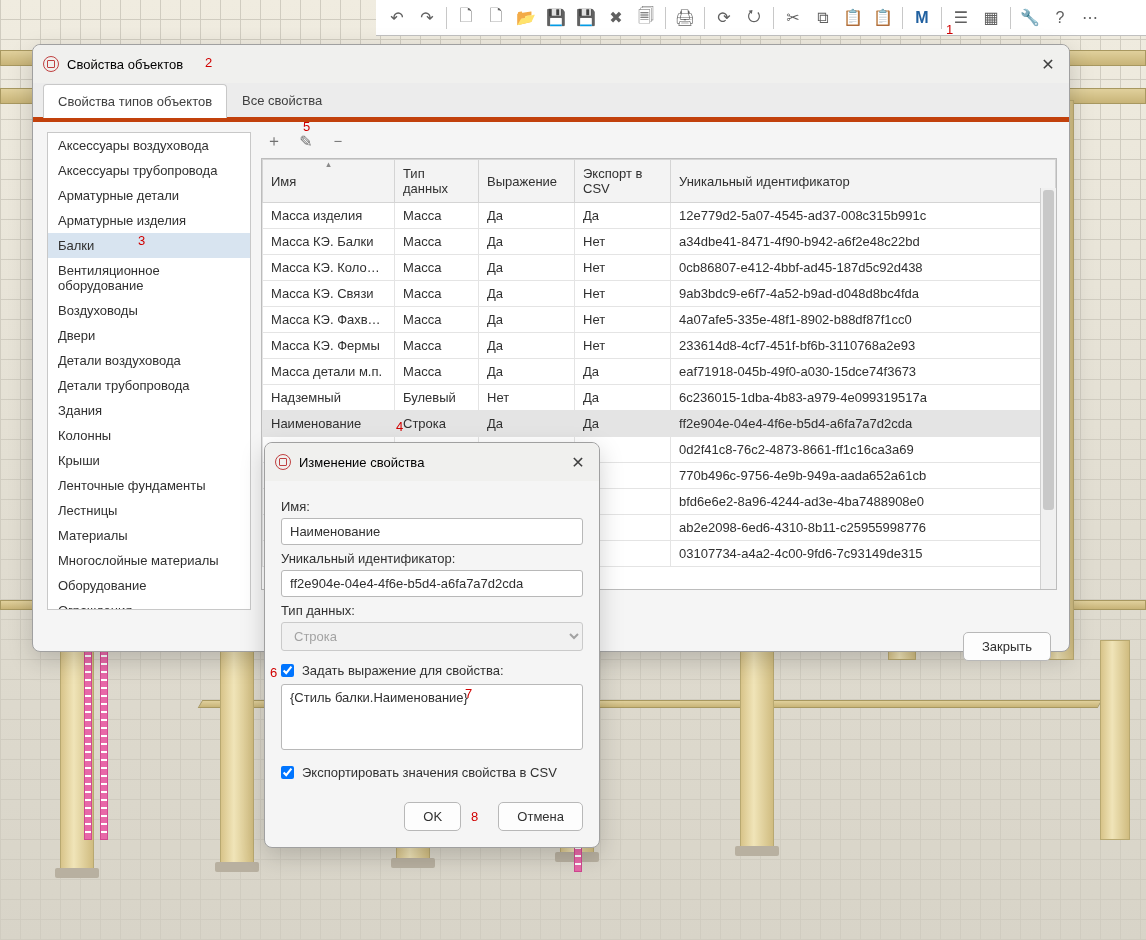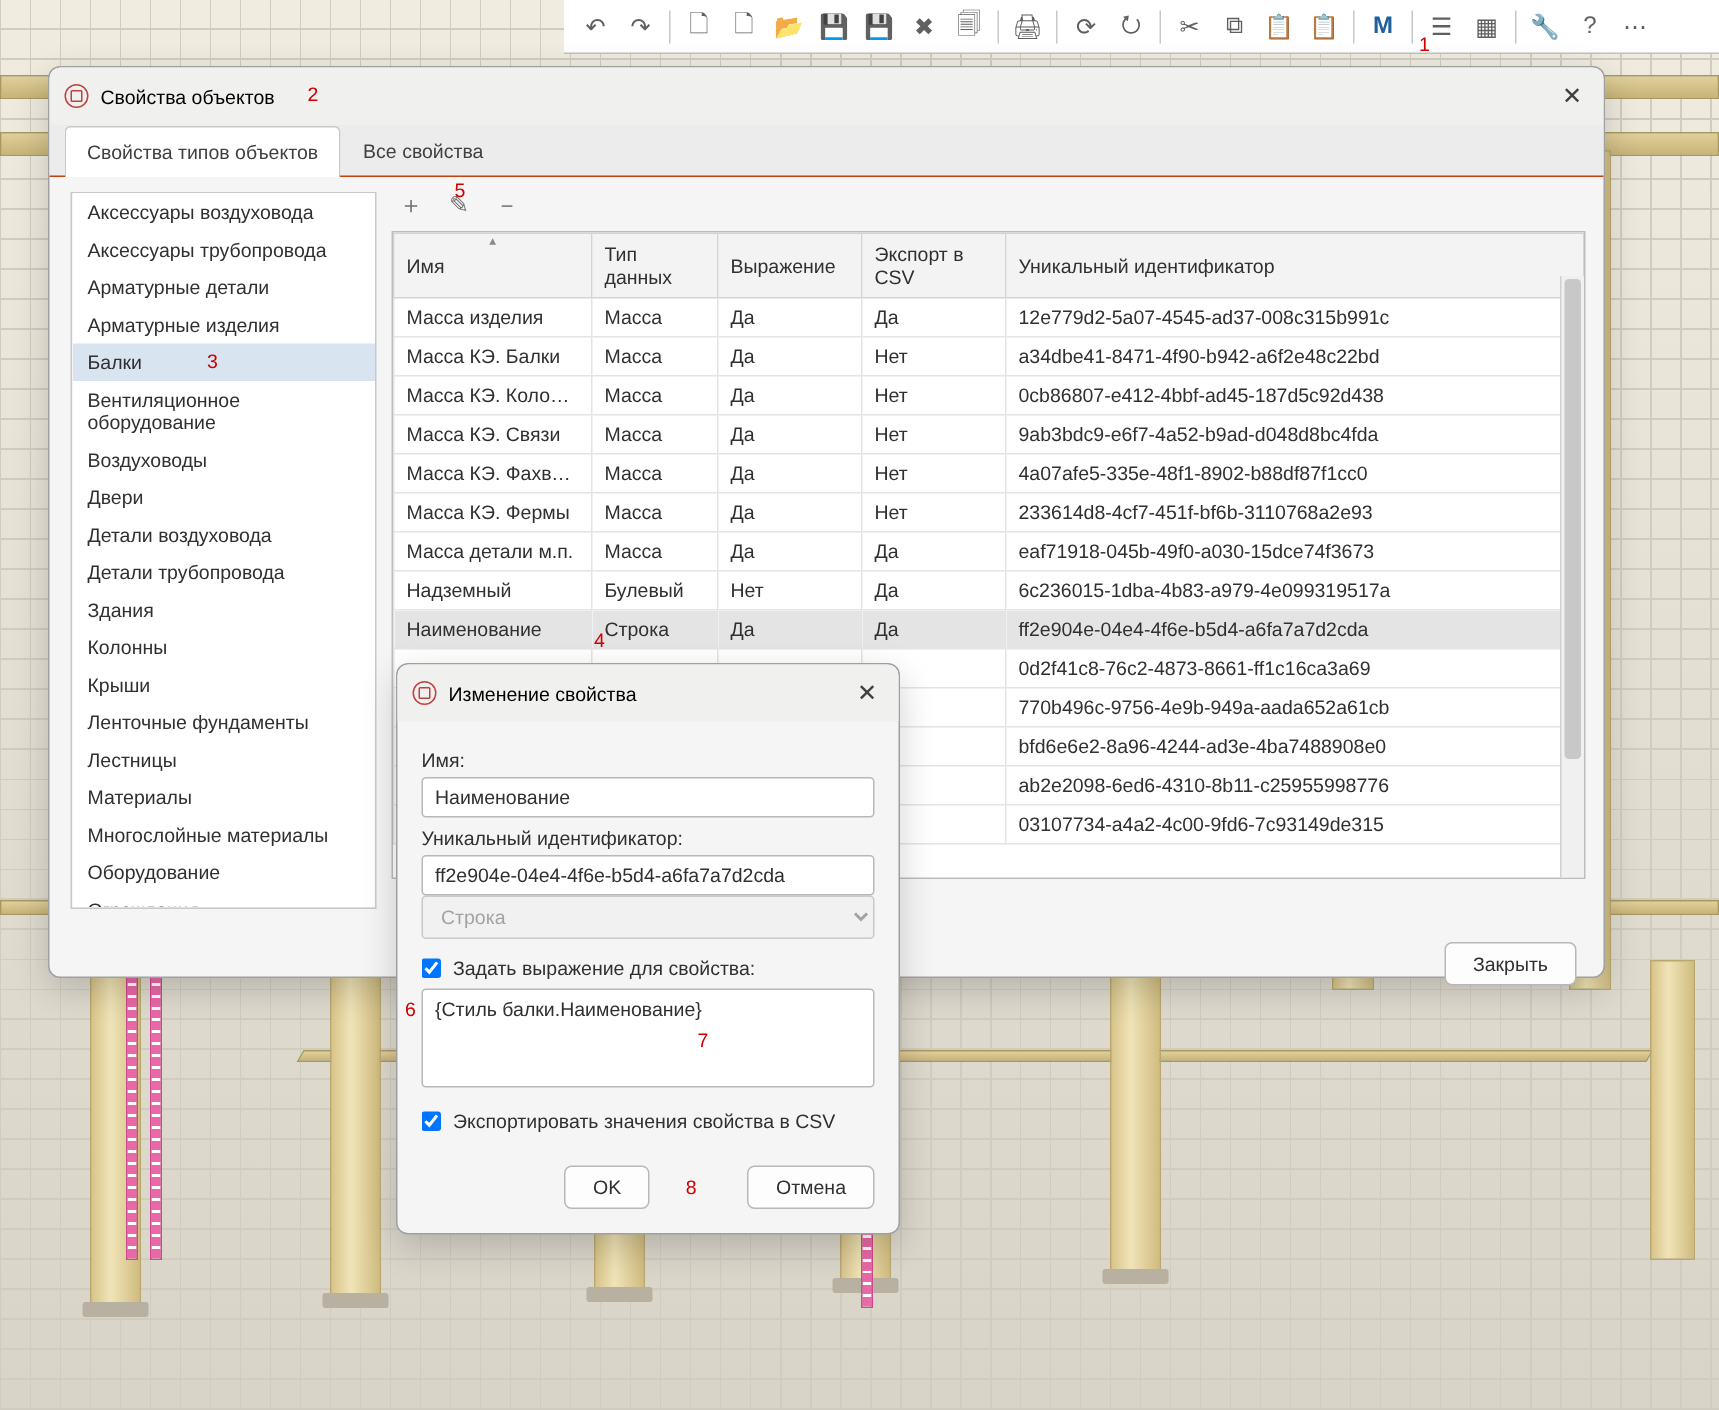--- a/index.html
+++ b/index.html
@@ -31,21 +31,21 @@
   box-shadow:0 8px 24px rgba(0,0,0,.18);
 }
 .titlebar {
   display:flex; align-items:center; padding:8px 10px; background:#f0f0ee; border-radius:8px 8px 0 0;
 }
 .titlebar .ico { width:16px; height:16px; border:1.5px solid #c04040; border-radius:50%; position:relative; margin-right:8px; }
 .titlebar .ico::after{content:"";position:absolute;inset:3px;border:1px solid #c04040;border-radius:1px;}
 .titlebar .ttl { font-size:13px; color:#000000; }
 .titlebar .close { margin-left:auto; width:22px; height:22px; display:flex; align-items:center; justify-content:center; cursor:pointer; color:#404040; font-size:16px; }
 
-.tabs { display:flex; padding:0 10px; background:#ececec; border-bottom:1px solid #c2410c; }
+.tabs { display:flex; padding:0 10px; background:#ececec; border-bottom:5px solid #c2410c; }
 .tab { padding:9px 14px; font-size:13px; color:#404040; cursor:pointer; border:1px solid transparent; border-bottom:none; }
 .tab.active { background:#fff; border-color:#c8c8c8; border-radius:4px 4px 0 0; position:relative; top:1px; }
 
 .main-body { display:flex; padding:10px 12px 10px 14px; height:498px; }
 .cat-list {
   width:204px; background:#fff; border:1px solid #c8c8c8; overflow-y:auto; font-size:13px; color:#303030;
 }
 .cat-item { padding:5px 10px; cursor:pointer; }
 .cat-item.selected { background:#d8e4f0; }
 
@@ -69,21 +69,21 @@
 }
 
 .small-dialog .body { padding:12px 16px 6px; font-size:13px; color:#303030; }
 .small-dialog label.fld { display:block; margin:6px 0 4px; }
 .small-dialog input.txt, .small-dialog select, .small-dialog textarea {
   width:100%; padding:5px 8px; border:1px solid #b8b8b8; border-radius:3px; font-size:13px; background:#fff; color:#303030;
 }
 .small-dialog select:disabled { background:#f0f0f0; color:#808080; }
 .small-dialog .chk-row { display:flex; gap:8px; margin:12px 0 6px; }
 .small-dialog textarea { height:66px; resize:none; }
-.small-dialog .foot { display:flex; justify-content:flex-end; padding:10px 16px 16px; gap:24px; }
+.small-dialog .foot { display:flex; justify-content:flex-end; padding:10px 16px 16px; gap:10px; }
 </style>
 </head>
 <body>
 
 <div class="viewport">
 
   <div class="beam" style="top:50px;left:0;width:1146px;"></div>
   <div class="beam" style="top:88px;left:0;width:1146px;"></div>
   <div class="beam" style="top:600px;left:0;width:1146px;height:10px;"></div>
   <div class="beam" style="top:700px;left:200px;width:900px;height:8px;transform:skewX(-30deg);"></div>
@@ -321,20 +321,21 @@
     <span class="ttl">Изменение свойства</span>
     <span class="close">✕</span>
   </div>
   <div class="body">
     <label class="fld">Имя:</label>
     <input class="txt" value="Наименование" style="">
 
     <label class="fld">Уникальный идентификатор:</label>
     <input class="txt" value="ff2e904e-04e4-4f6e-b5d4-a6fa7a7d2cda" style="">
 
+    <label class="fld">Тип данных:</label>
     <select disabled="">
       <option>Строка</option>
     </select>
 
     <div class="chk-row">
       <input type="checkbox" checked="" style="">
       <span>Задать выражение для свойства:</span>
     </div>
     <span class="ann" style="left:5px;top:222px">6</span>
     <textarea style="">{Стиль балки.Наименование}</textarea>

